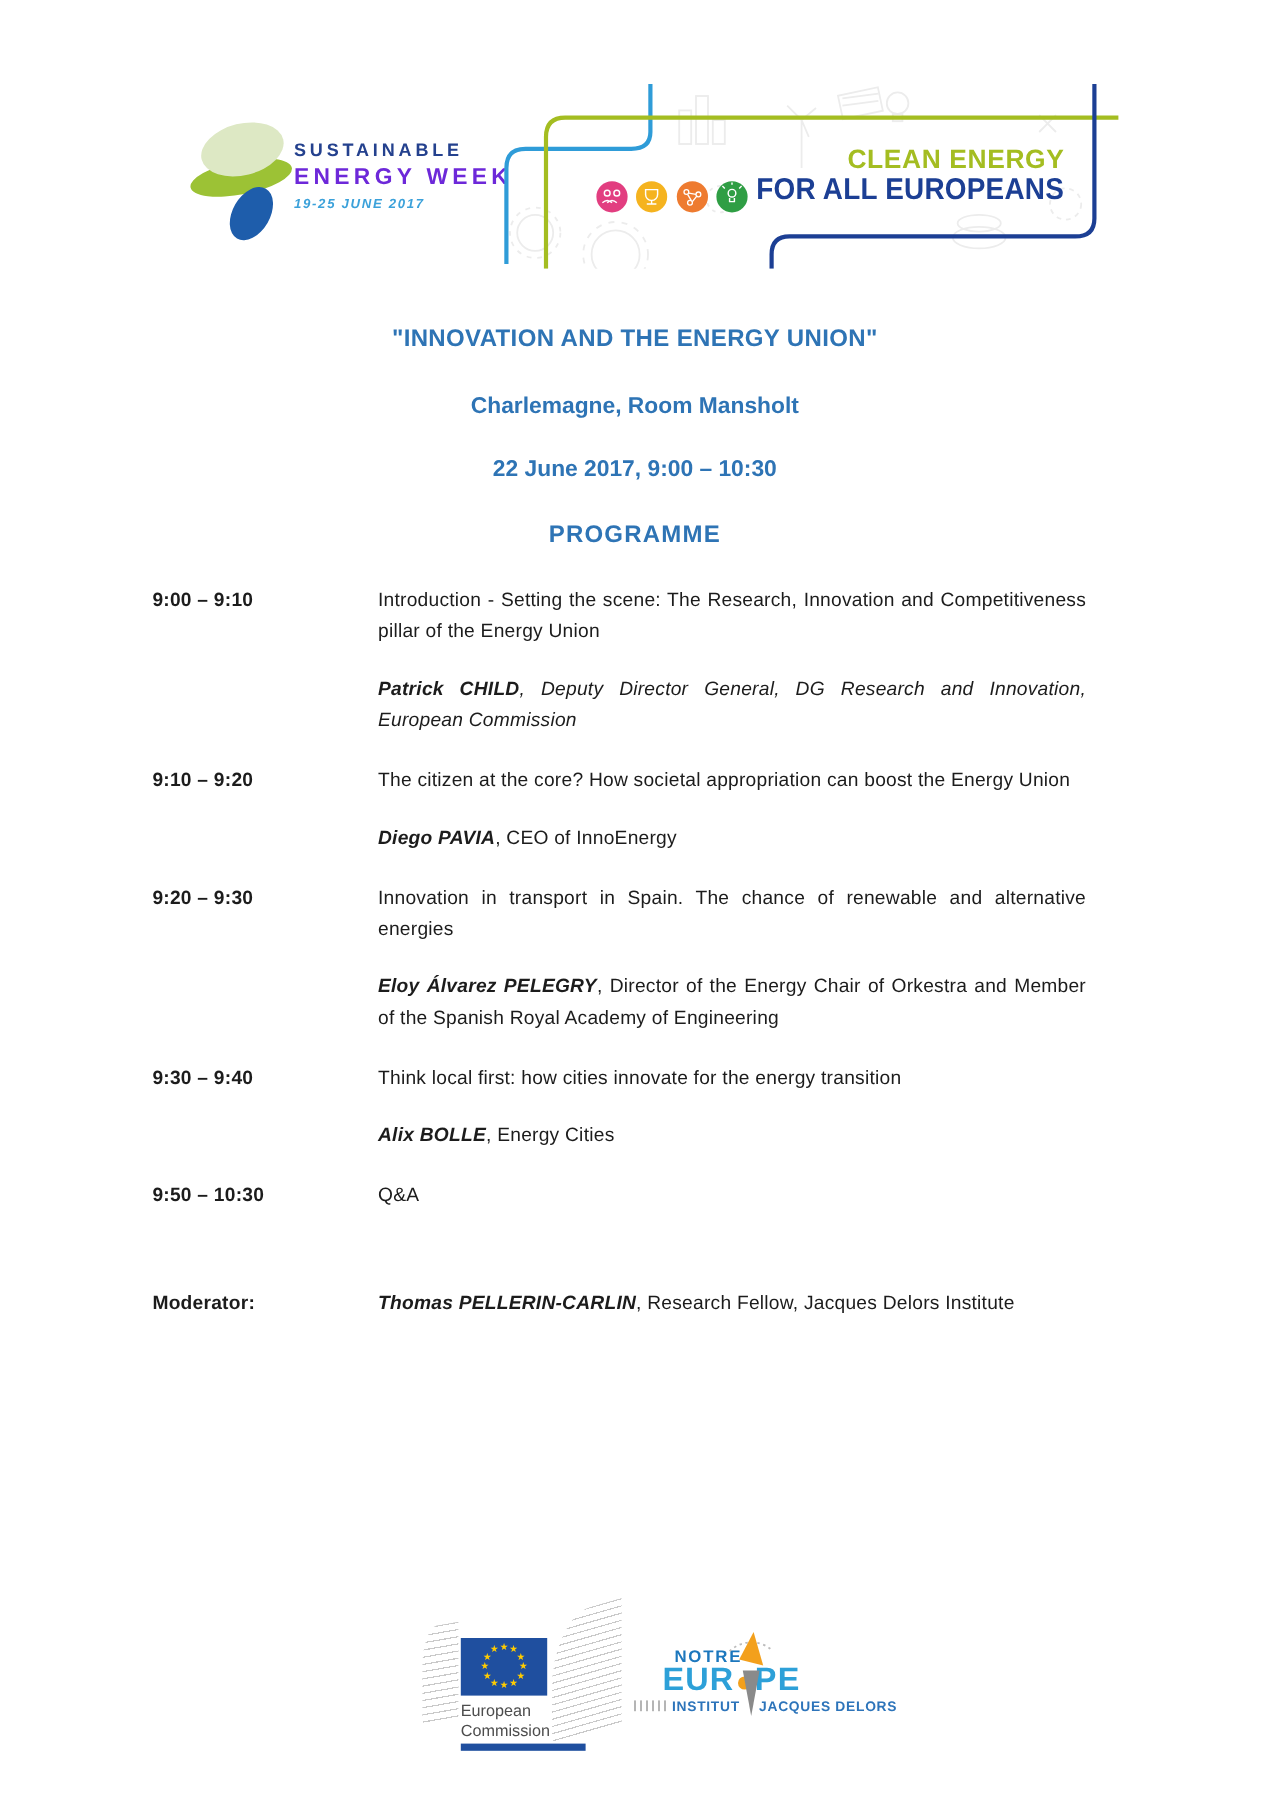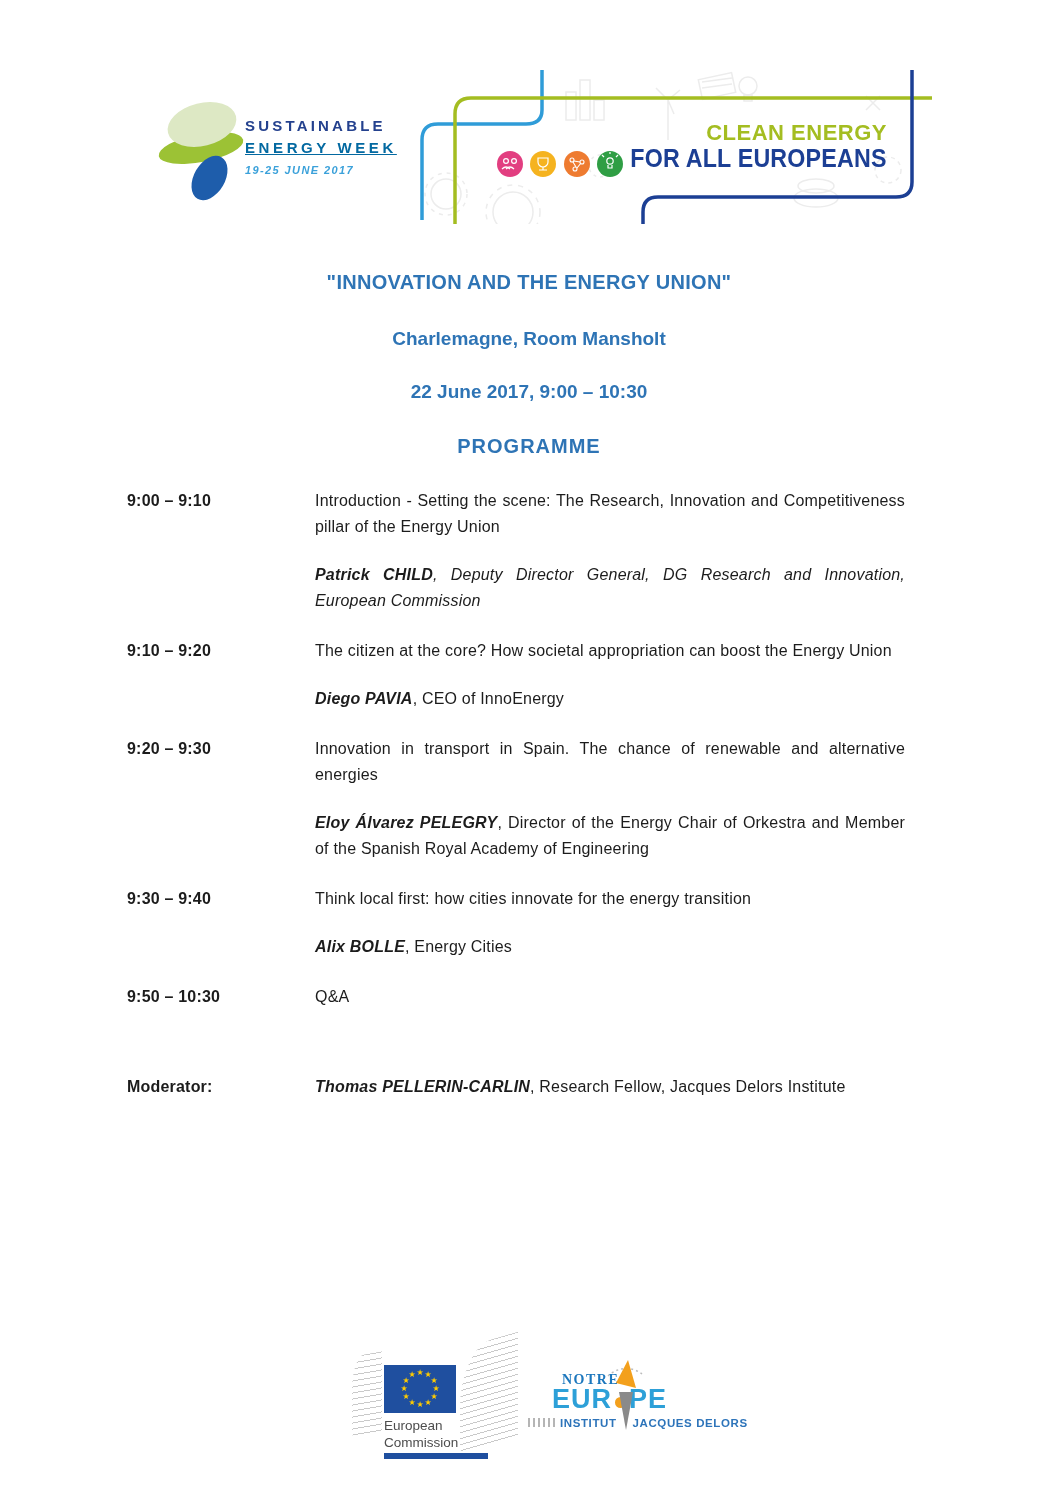--- a/index.html
+++ b/index.html
@@ -8,21 +8,21 @@
     font-family:"Liberation Sans",sans-serif;color:#1c1c1c;overflow:hidden;
   }
   
   .sew{position:absolute;left:150px;top:85px;width:260px;height:120px;}
   .sew .blob{position:absolute;border-radius:50%;}
   .blob-green{left:8px;top:37px;width:86px;height:28px;background:#9cc235;transform:rotate(-11deg);}
   .blob-pale{left:17px;top:6px;width:70px;height:43px;background:#dde8c4;transform:rotate(-14deg);}
   .blob-blue{left:44px;top:57px;width:31px;height:48px;background:#1e5dab;transform:rotate(30deg);}
   .sew-word{position:absolute;left:95px;top:18px;font-weight:bold;line-height:22px;white-space:nowrap;}
   .sew-l1{font-size:15px;letter-spacing:3.2px;color:#24418e;}
-  .sew-l2{font-size:15px;letter-spacing:3.6px;color:#0369a1;text-decoration:underline;}
+  .sew-l2{font-size:19px;letter-spacing:3.6px;color:#6d28d9;}
   .sew-l3{font-size:11px;letter-spacing:1.4px;color:#3ba1da;font-style:italic;}
   
   .banner{position:absolute;left:418px;top:58px;width:522px;height:154px;}
   .banner svg{position:absolute;left:0;top:0;}
   .banner-title{position:absolute;right:53px;text-align:right;font-weight:bold;white-space:nowrap;}
   .bt1{top:50px;font-size:22px;letter-spacing:.5px;color:#a4bd21;}
   .bt2{top:74px;font-size:25px;letter-spacing:.2px;color:#1c3f94;transform:scaleX(.93);transform-origin:right;}
   
   .heading{position:absolute;left:0;width:100%;text-align:center;font-weight:bold;color:#2e74b5;}
   .h-title{top:259px;font-size:20px;letter-spacing:.3px;}
@@ -43,21 +43,21 @@
   .ec{position:absolute;left:352px;top:1328px;width:170px;height:122px;}
   .swoosh{position:absolute;background:repeating-linear-gradient(to bottom,#c9c9c9 0 1px,transparent 1px 6px);}
   .swoosh-left{left:0;top:14px;width:30px;height:82px;transform:skewY(-10deg);border-radius:40% 0 0 10%;}
   .swoosh-right{left:108px;top:0;width:58px;height:106px;transform:skewY(-16deg);border-radius:55% 0 0 8%;}
   .eu-flag{position:absolute;left:32px;top:25px;width:72px;height:48px;background:#1f4f9f;}
   .eu-star{position:absolute;color:#ffcc00;font-size:8px;transform:translate(-50%,-50%);line-height:8px;}
   .ec-text{position:absolute;left:32px;top:77px;font-size:13.5px;line-height:17px;color:#4d4d4d;}
   .ec-bar{position:absolute;left:32px;top:113px;width:104px;height:6px;background:#1f4f9f;}
   
   .ne{position:absolute;left:528px;top:1348px;width:190px;height:80px;}
-  .ne-notre{position:absolute;left:34px;top:12px;font-size:14px;font-weight:bold;letter-spacing:1.5px;color:#1c77bd;font-family:Liberation Serif, serif;}
+  .ne-notre{position:absolute;left:34px;top:12px;font-size:14px;font-weight:bold;letter-spacing:1.5px;color:#1c77bd;}
   .ne-europe{position:absolute;left:24px;top:24px;font-size:27px;font-weight:bold;color:#2da0d8;letter-spacing:1px;white-space:nowrap;}
   .ne-dot{display:inline-block;width:11px;height:11px;border-radius:50%;background:#f3a01c;margin:0 3px;}
   .ne-bottom{position:absolute;left:0;top:57px;font-size:11.5px;font-weight:bold;color:#2d74ba;letter-spacing:.6px;white-space:nowrap;}
   .ne-ticks{display:inline-block;width:28px;height:9px;background:repeating-linear-gradient(to right,#b5b5b5 0 2px,transparent 2px 5px);margin-right:4px;}
   .ne-gap{display:inline-block;width:16px;}
   .ne-needle{position:absolute;left:74px;top:-4px;}
 </style>
 </head>
 <body>
 

